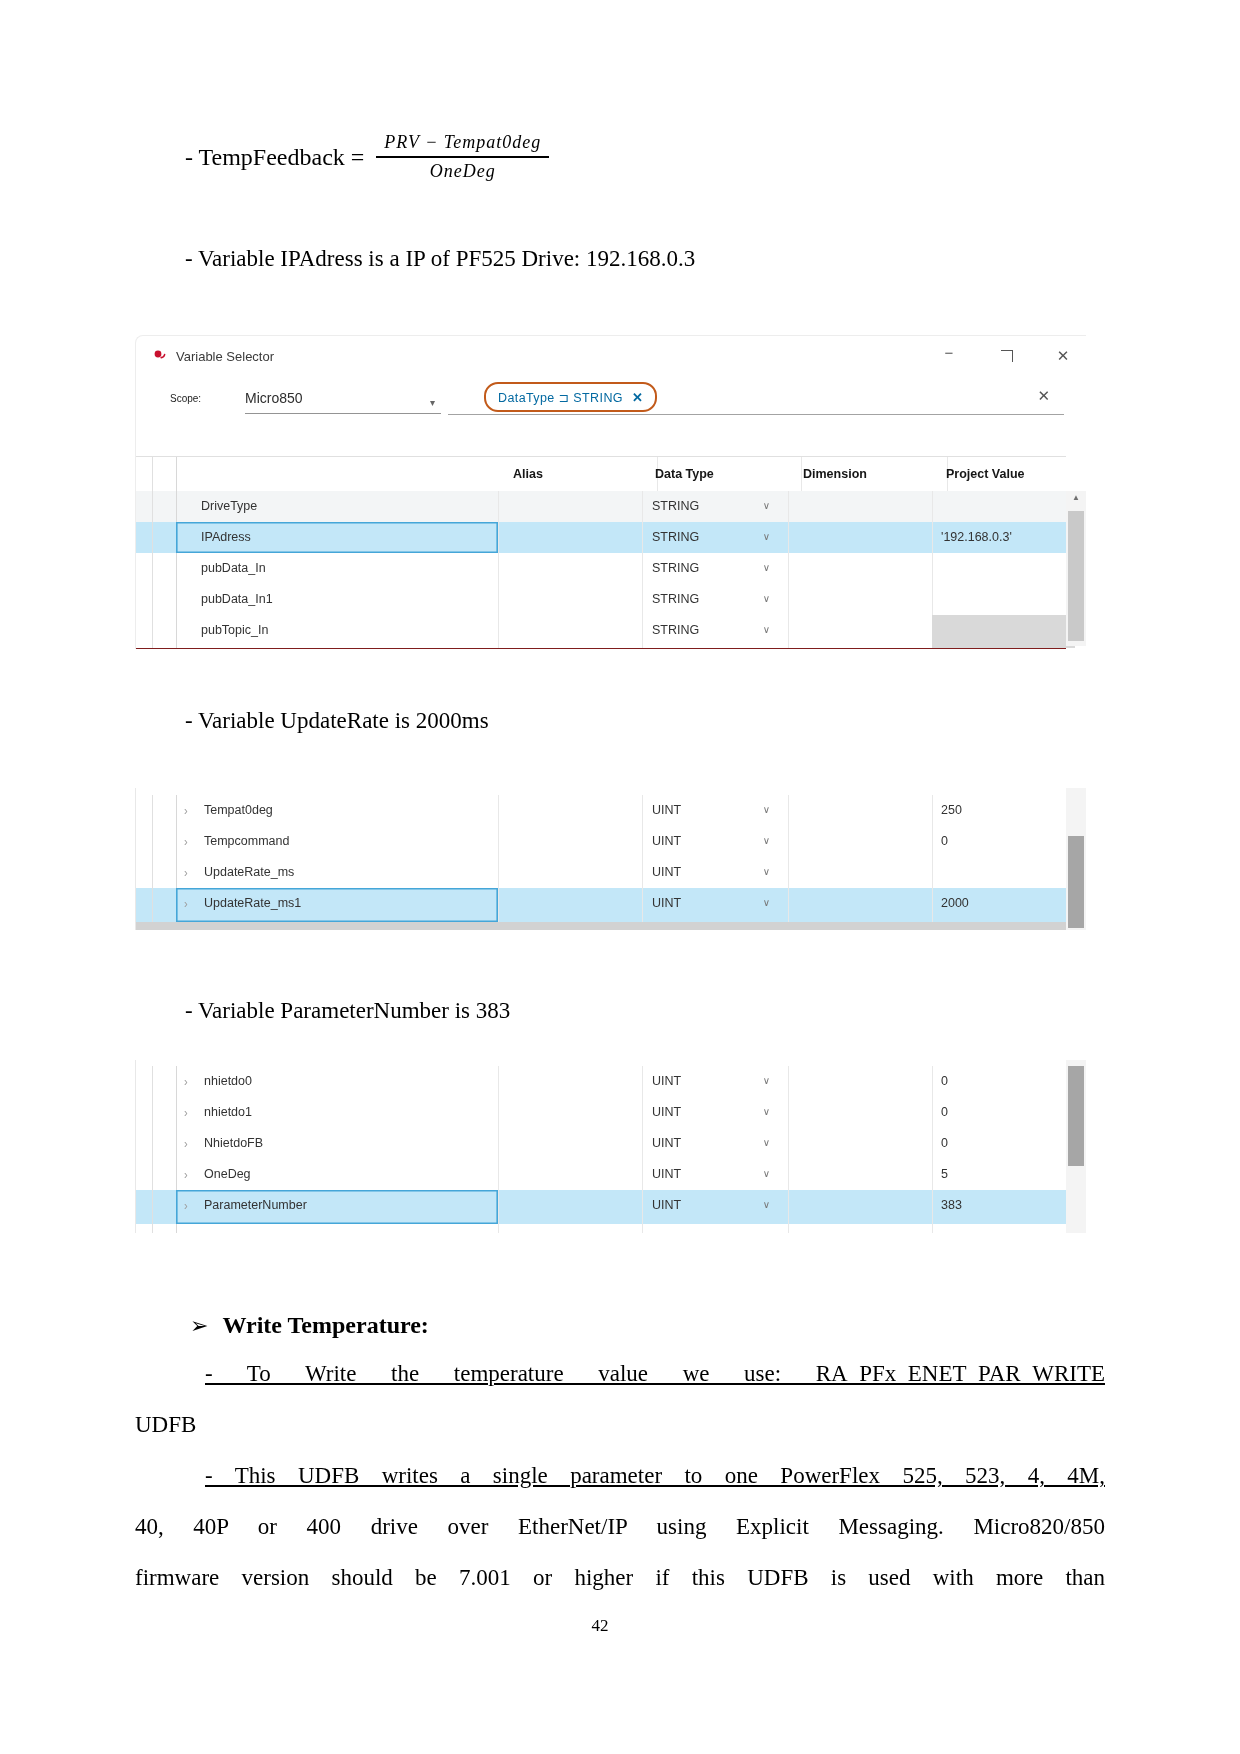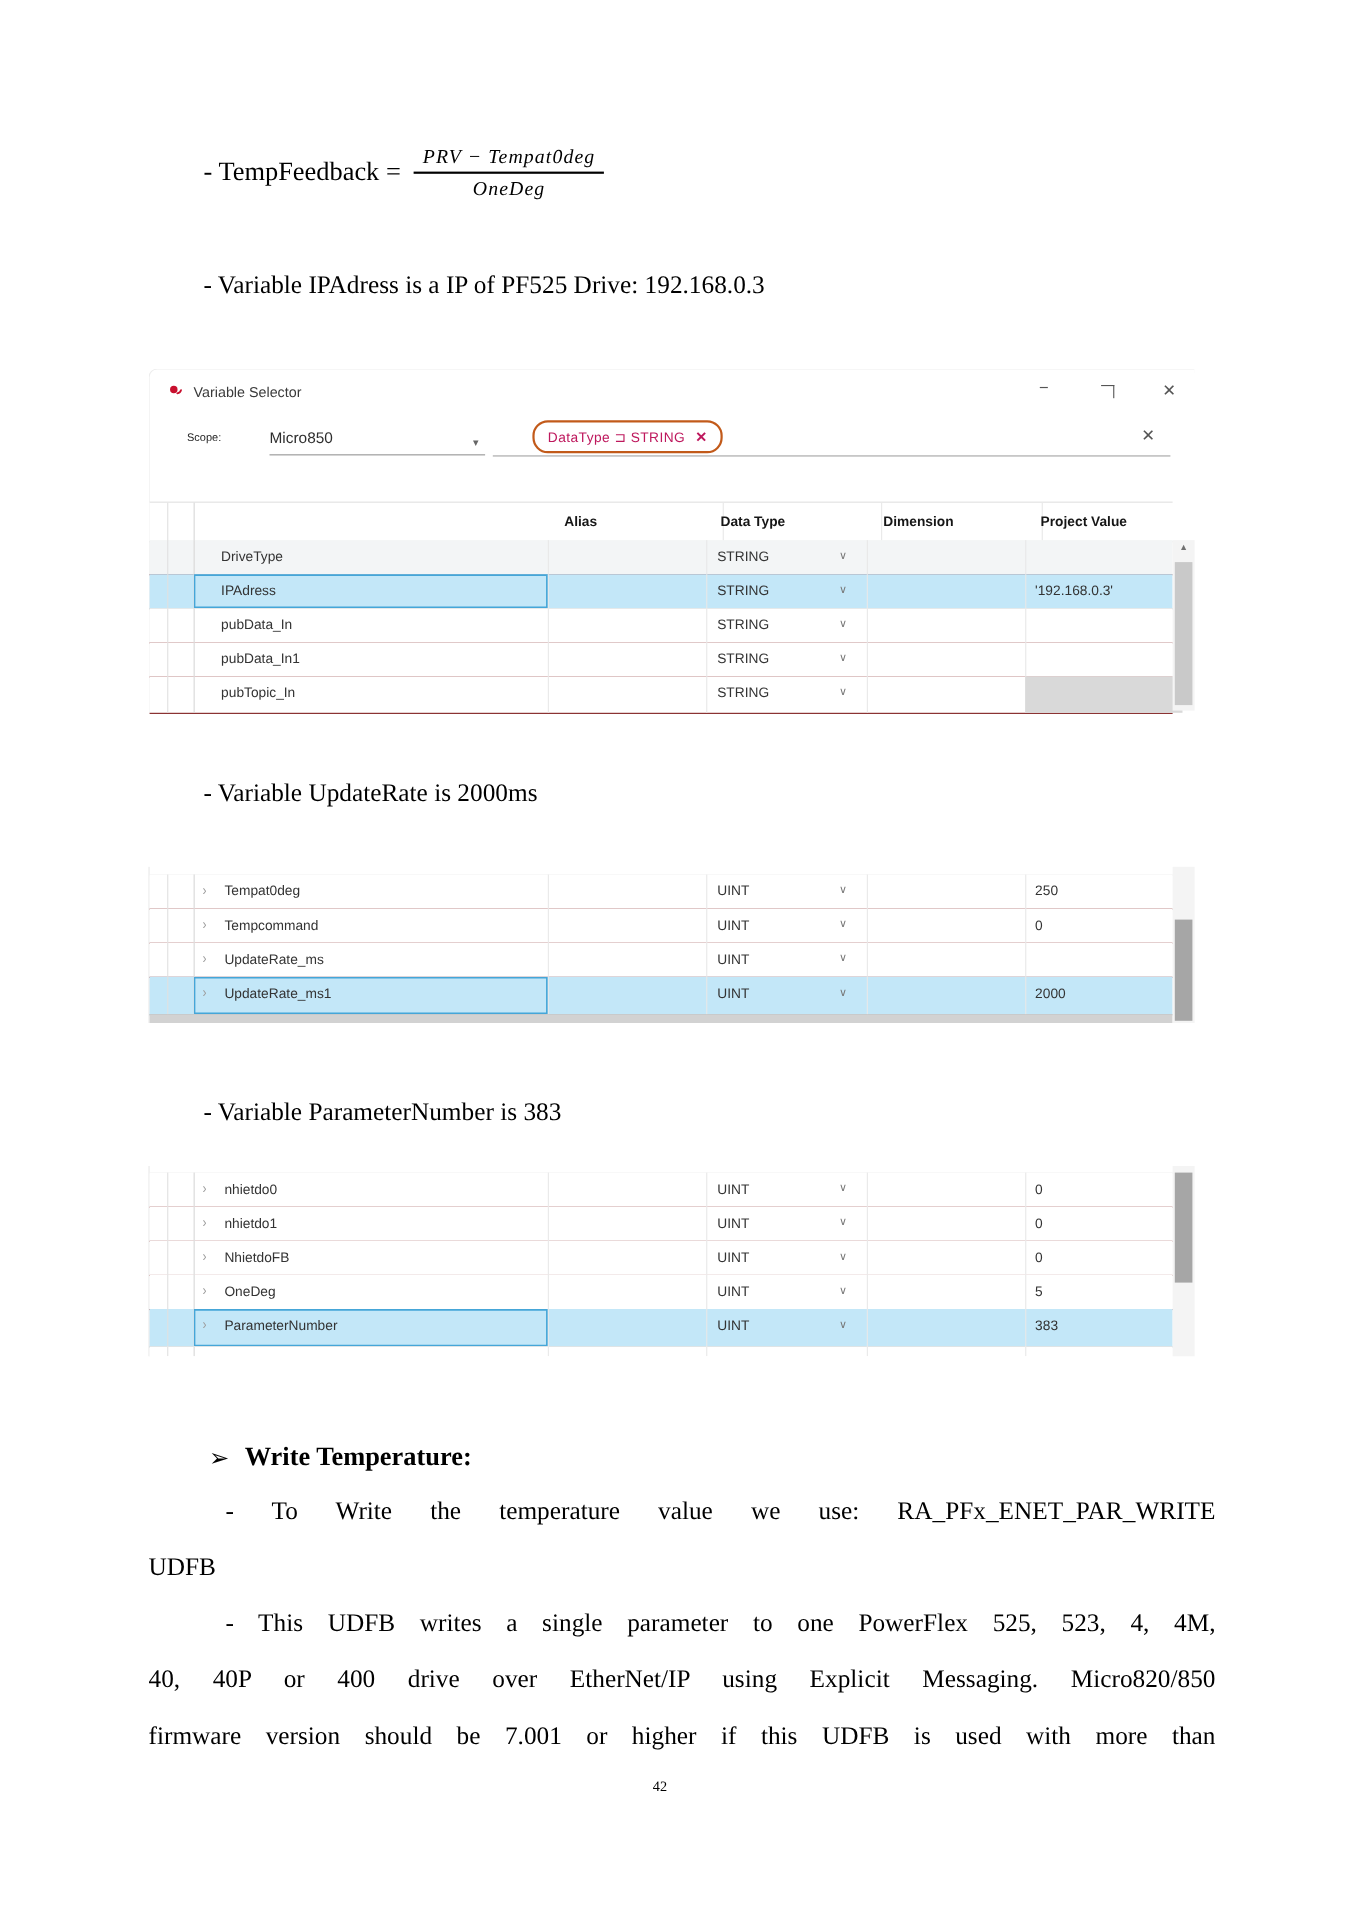--- a/index.html
+++ b/index.html
@@ -15,22 +15,22 @@
   .frac .den{padding-top:3px;letter-spacing:1px;}
   .caption{position:absolute;left:185px;font-size:23px;white-space:nowrap;}
   .cap1{top:246px;} .cap2{top:708px;} .cap3{top:998px;}
 
   .wt-heading{position:absolute;top:1312px;left:190px;display:flex;align-items:center;gap:14px;
               font-size:24px;font-weight:bold;}
   .wt-heading .bullet{font-weight:normal;font-size:22px;}
   .para{position:absolute;top:1358px;left:135px;width:970px;font-size:23px;}
   .pline{height:51px;line-height:32px;}
   .pline.just{text-align:justify;text-align-last:justify;}
-  .pline.indent{margin-left:70px;width:900px;}
-  .page-num{position:absolute;top:1616px;left:0;width:1200px;text-align:center;font-size:13px;}
+  .pline.indent{margin-left:70px;width:900px;text-decoration:underline;}
+  .page-num{position:absolute;top:1616px;left:0;width:1200px;text-align:center;font-size:17px;}
 
   
   .uifont{font-family:"Liberation Sans", sans-serif;}
   .dialog{position:absolute;top:335px;left:135px;width:950px;height:313px;background:#fff;
           border-top:1px solid #ededed;border-left:1px solid #ededed;border-radius:8px 0 0 0;}
   .titlebar{position:absolute;top:0;left:0;width:100%;height:40px;}
   .app-icon{position:absolute;left:17px;top:12px;}
   .dlg-title{position:absolute;left:40px;top:13px;font-size:13px;color:#3a3a3a;}
   .wbtn{position:absolute;top:10px;width:26px;height:20px;text-align:center;color:#555;cursor:default;}
   .wbtn.min{left:800px;font-size:15px;line-height:14px;}
@@ -39,21 +39,21 @@
              border-top:1.6px solid #555;border-right:1.6px solid #555;}
   .wbtn.close{left:914px;font-size:15px;line-height:20px;}
 
   .scope-label{position:absolute;left:34px;top:57px;font-size:10px;color:#1c1c1c;}
   .scope-dd{position:absolute;left:109px;top:50px;width:196px;height:27px;
             border-bottom:1.5px solid #949494;font-size:14px;color:#2e2e2e;line-height:24px;}
   .scope-dd .caret{position:absolute;right:6px;top:5px;font-size:10px;color:#666;}
   .searchbox{position:absolute;left:312px;top:46px;width:616px;height:32px;
              border-bottom:1.5px solid #a3a3a3;}
   .chip{position:absolute;left:36px;top:0;height:26px;display:flex;align-items:center;gap:9px;
-        padding:0 12px;border:2px solid #c25a1a;border-radius:14px;color:#be185d;
+        padding:0 12px;border:2px solid #c25a1a;border-radius:14px;color:#0369a1;
         font-size:12.5px;letter-spacing:.4px;background:#fff;}
   .chip .x{font-size:13px;font-weight:bold;}
   .search-x{position:absolute;right:14px;top:5px;font-size:15px;color:#555;}
 
   
   .thead,.trow{position:absolute;left:0;width:930px;background:#fff;}
   .thead{top:120px;height:35px;border-top:1px solid #e0e0e0;border-bottom:1px solid #cfcfcf;
          font-size:12.5px;font-weight:bold;color:#161616;line-height:34px;}
   .trow{height:31px;border-bottom:1px solid #7f1d1d;font-size:12.5px;color:#333;line-height:30px;}
   .c{position:absolute;top:0;bottom:0;border-right:1px solid #e8e8e8;}

